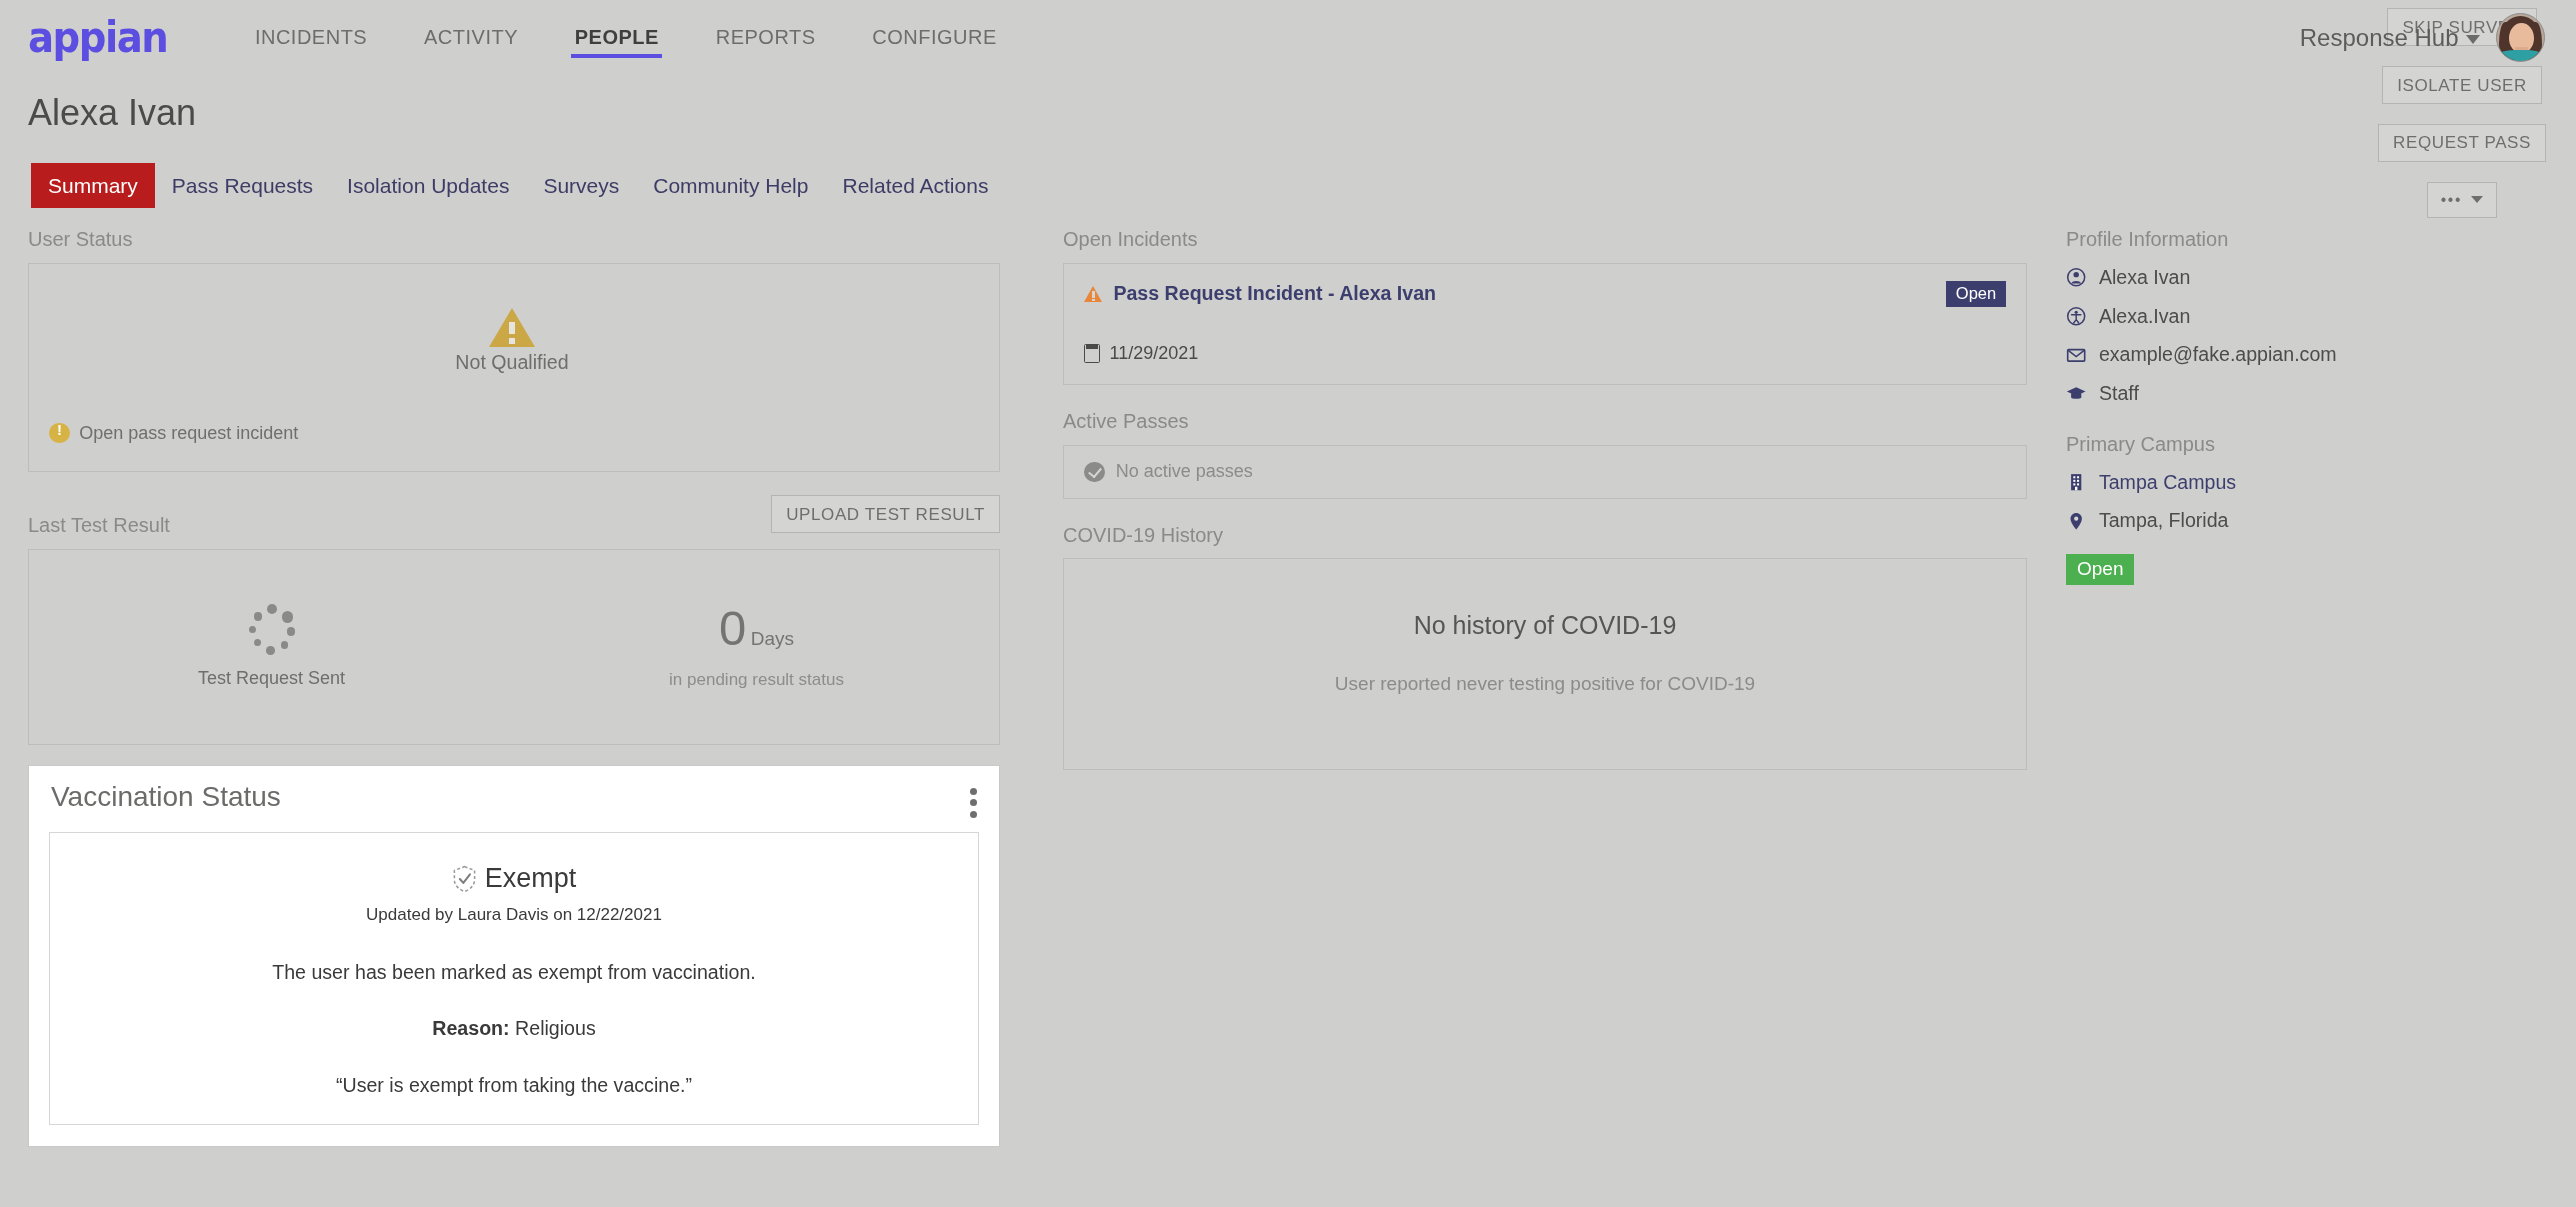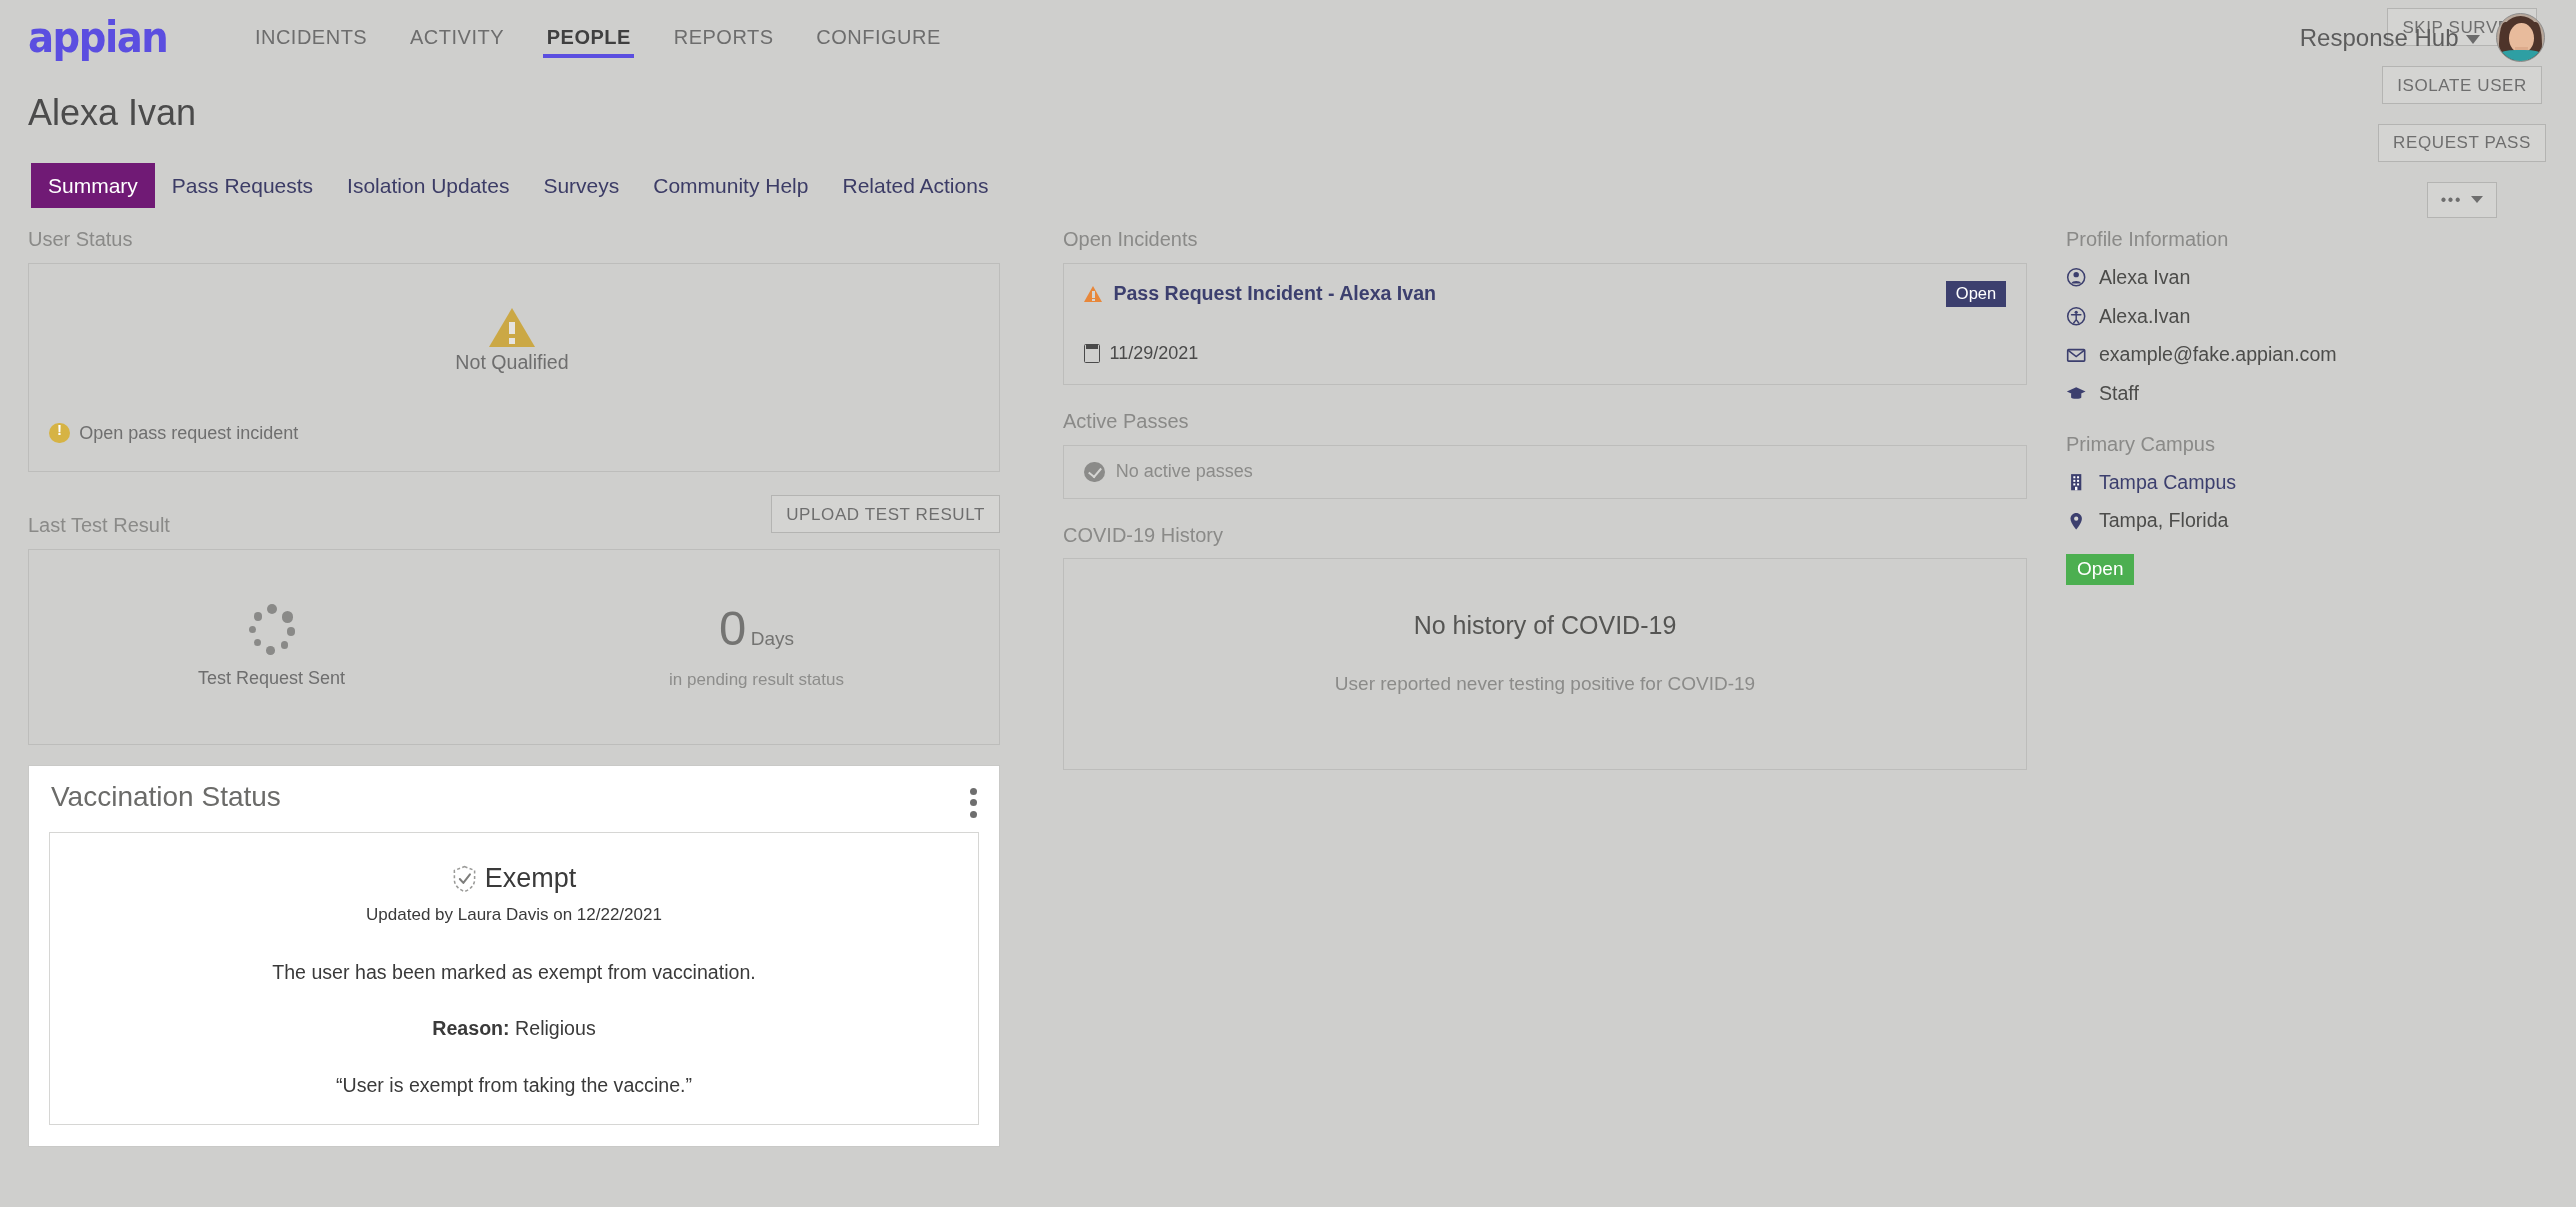--- a/index.html
+++ b/index.html
@@ -26,21 +26,21 @@
     font-size: 42px;
     font-weight: 700;
     color: #5b4ee0;
     letter-spacing: -1.6px;
     line-height: 1;
     margin-right: 55px;
     font-family: "DejaVu Sans", sans-serif;
     transform: scaleX(0.92);
     transform-origin: left center;
   }
-  .navlinks { display: flex; align-items: center; gap: 2px; height: 75px; text-align: center; }
+  .navlinks { display: flex; align-items: center; gap: 16px; height: 75px; text-align: center; }
   .navlink {
     font-size: 20px;
     letter-spacing: 0.5px;
     color: #6d6d6d;
     padding: 0 20.4px;
     height: 75px;
     line-height: 75px;
     position: relative;
     cursor: pointer;
     white-space: nowrap;
@@ -155,21 +155,21 @@
     gap: 0;
   }
   .tab {
     font-size: 21px;
     color: #3c3c66;
     padding: 11px 17px;
     cursor: pointer;
     white-space: nowrap;
     line-height: 1.1;
   }
-  .tab.active { background: #701a75; color: #ffffff; }
+  .tab.active { background: #b91c1c; color: #ffffff; }
 
   
   .main {
     display: flex;
     padding: 20.4px 28px 0 28px;
     gap: 0;
     align-items: flex-start;
   }
   .col-left  { width: 972px; flex: none; }
   .col-mid   { width: 964px; flex: none; margin-left: 63px; }

